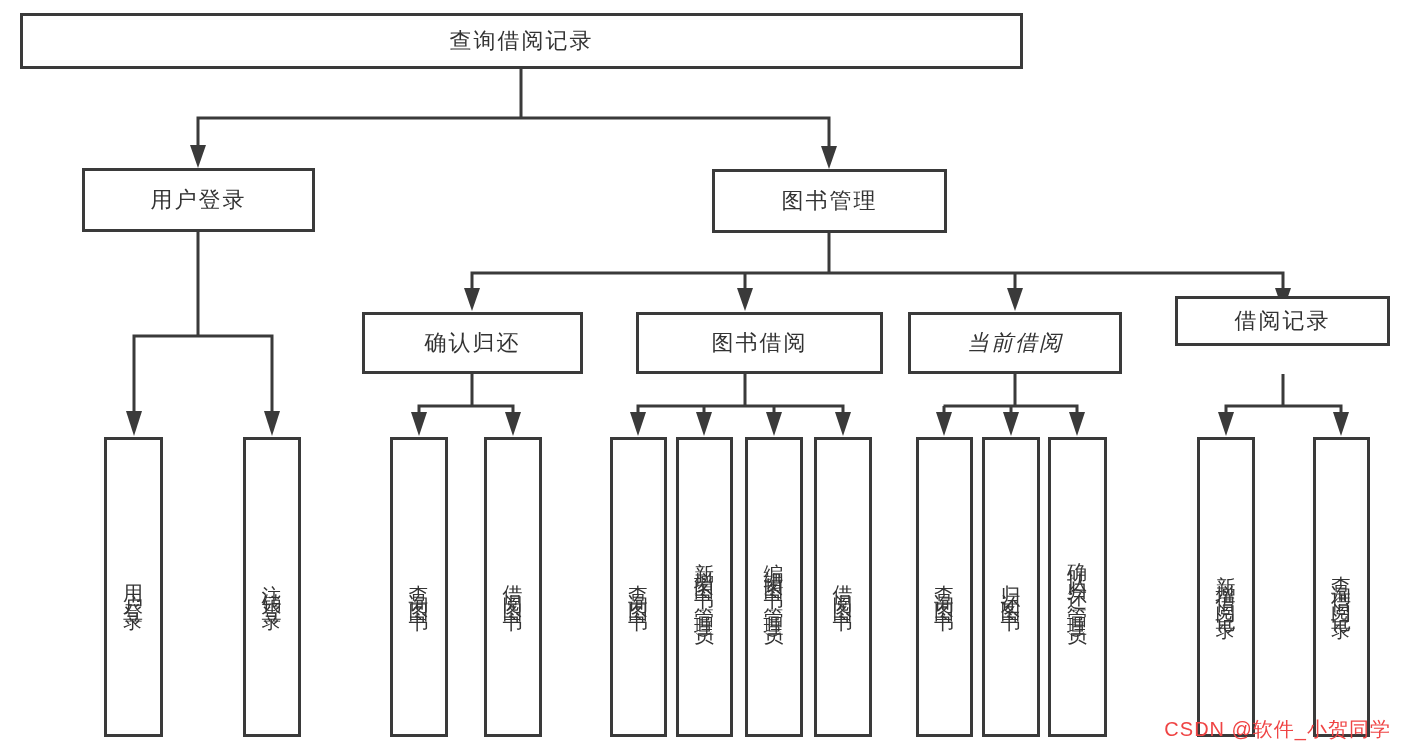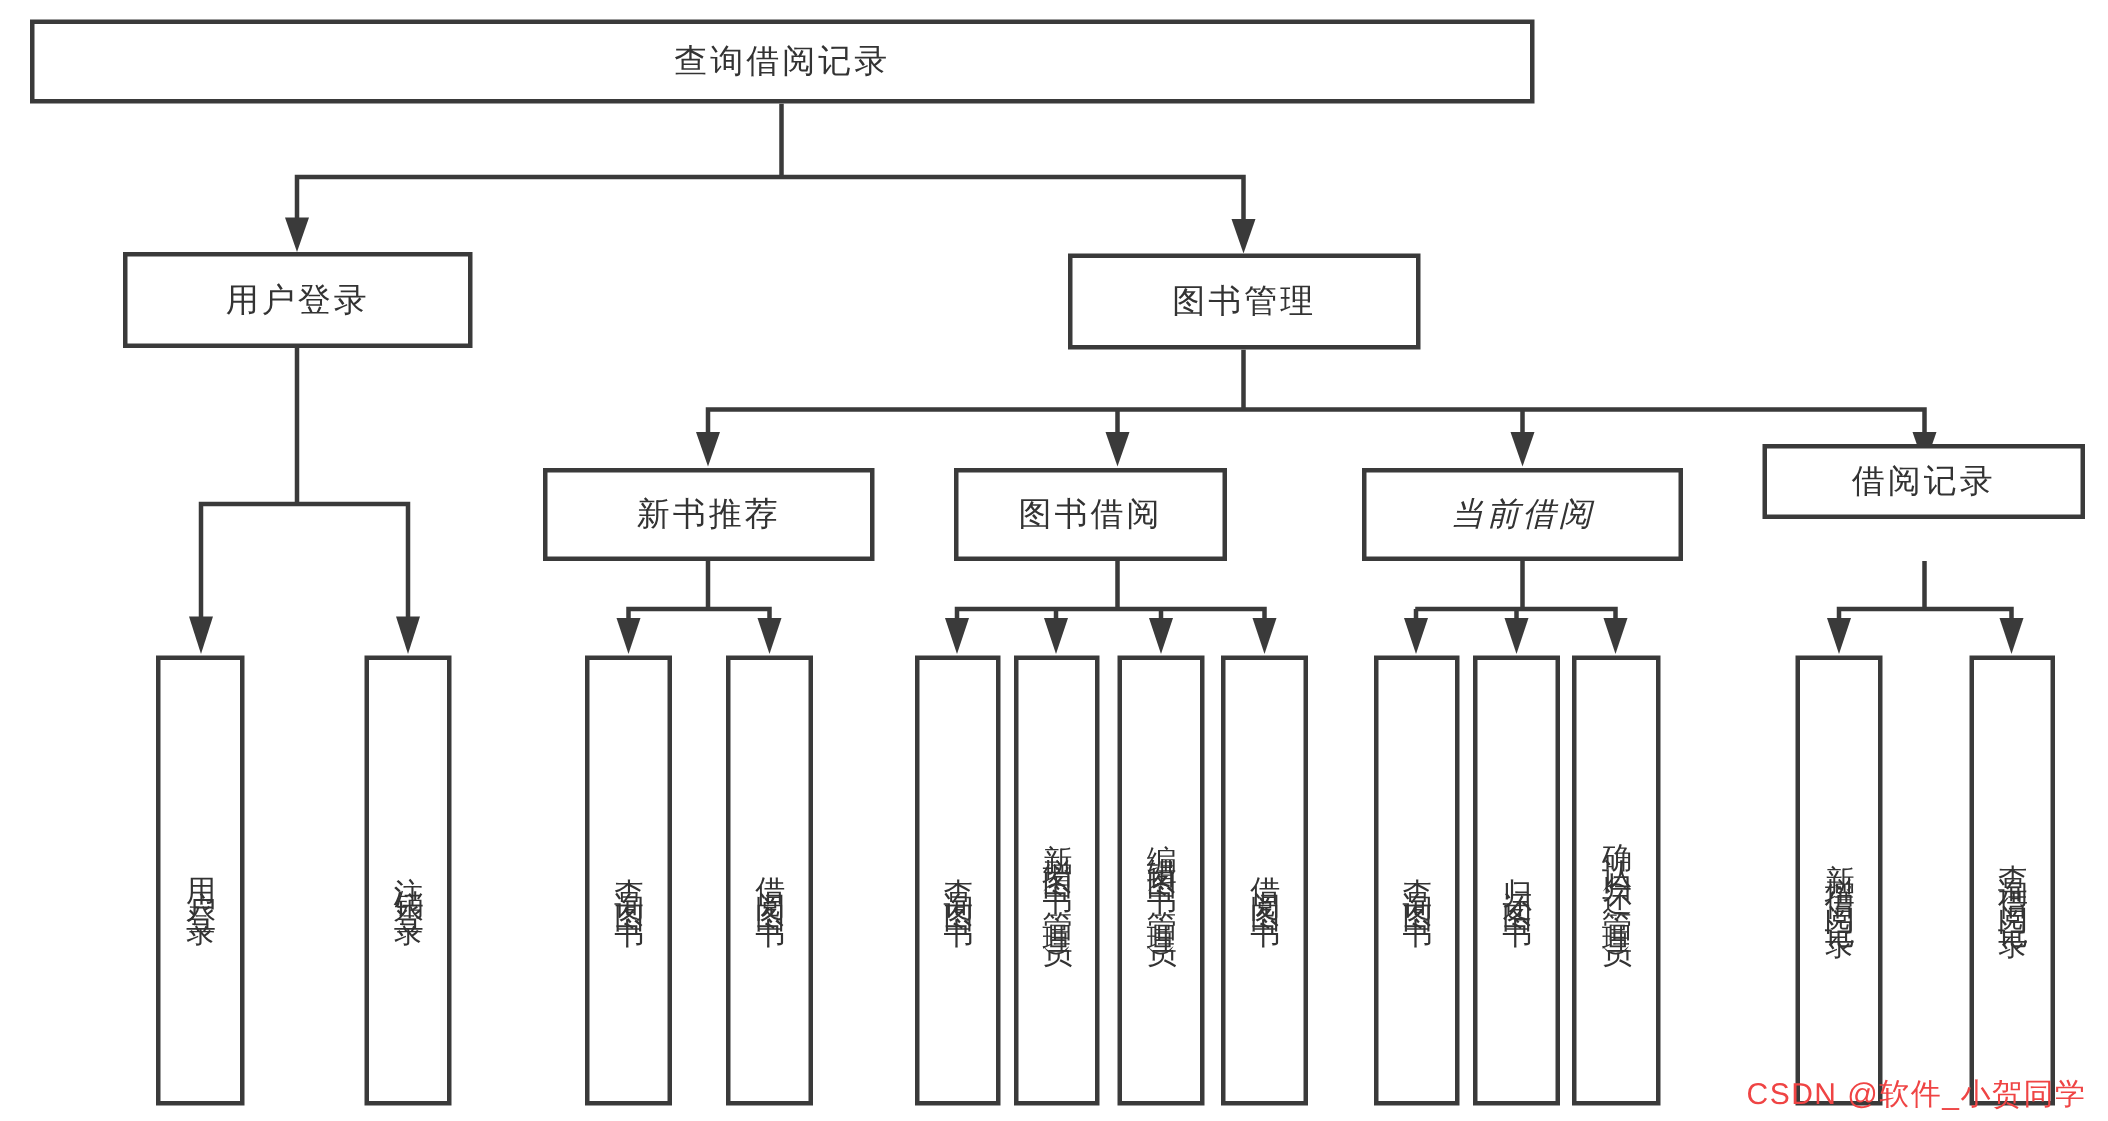--- a/index.html
+++ b/index.html
@@ -16,21 +16,21 @@
   .h-node { font-size:22px; letter-spacing:2px; white-space:nowrap; }
   .v-node {
     writing-mode:vertical-rl; font-size:20px; letter-spacing:9px;
     line-height:1; white-space:nowrap;
   }
   
   .root-box  { left:20px;   top:13px;  width:1003px; height:56px; }
   .login-box { left:82px;   top:168px; width:233px;  height:64px; }
   .mgmt-box  { left:712px;  top:169px; width:235px;  height:64px; }
   .sec-0 { left:362px;  top:312px; width:221px; height:62px; }
-  .sec-1 { left:636px;  top:312px; width:182px; height:62px; }
+  .sec-1 { left:636px;  top:312px; width:247px; height:62px; }
   .sec-2 { left:908px;  top:312px; width:214px; height:62px;font-style:italic; }
   .sec-3 { left:1175px; top:296px; width:215px; height:50px; }
   
   .leaf { top:437px; height:300px; }
   .lf-login-0 { left:104px;  width:59px; }
   .lf-login-1 { left:243px;  width:58px; }
   .lf-ns-0    { left:390px;  width:58px; }
   .lf-ns-1    { left:484px;  width:58px; }
   .lf-jb-0    { left:610px;  width:57px; }
   .lf-jb-1    { left:676px;  width:57px; }
@@ -103,21 +103,21 @@
   </div>
 
   <div class="node h-node login-box">
     <span>用户登录</span>
   </div>
   <div class="node h-node mgmt-box">
     <span>图书管理</span>
   </div>
 
   <div class="node h-node sec-0">
-    <span>新书推荐</span>
+    <span>确认归还</span>
   </div>
   <div class="node h-node sec-1">
     <span>图书借阅</span>
   </div>
   <div class="node h-node sec-2">
     <span>当前借阅</span>
   </div>
   <div class="node h-node sec-3">
     <span>借阅记录</span>
   </div>

